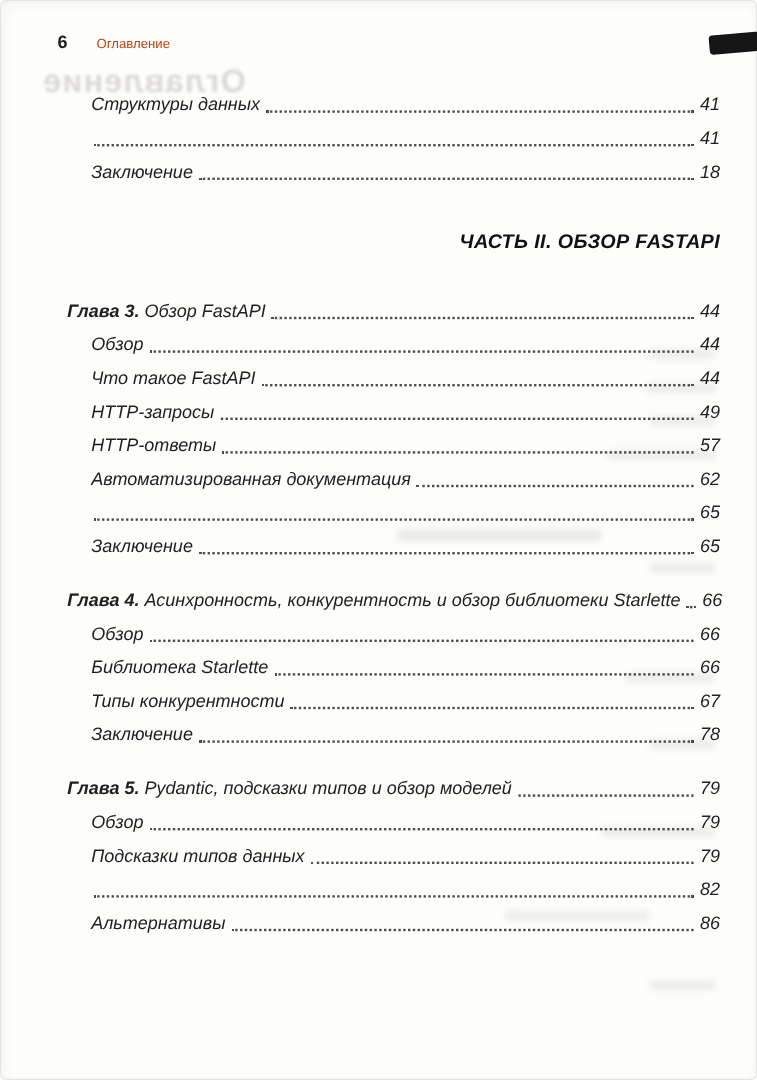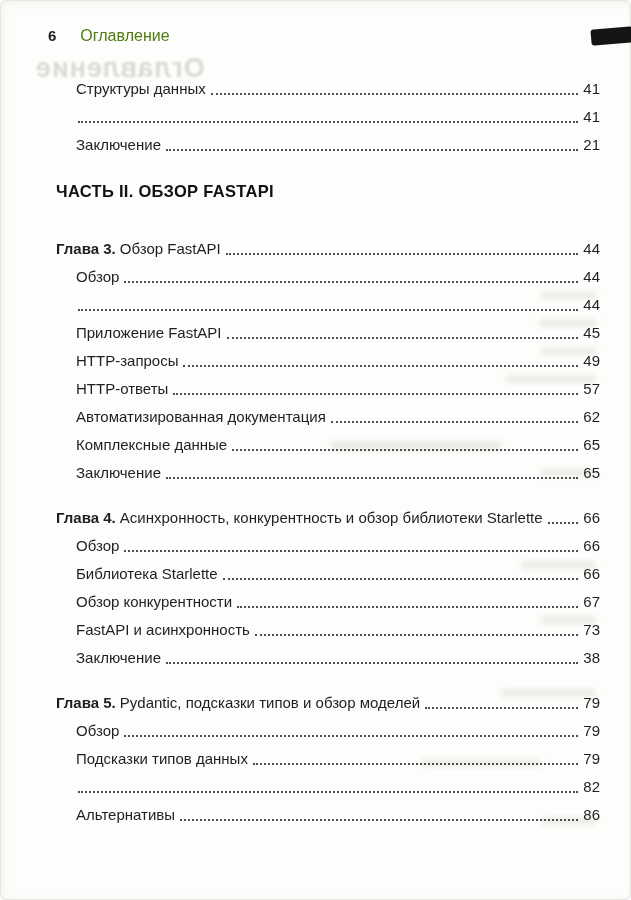--- a/index.html
+++ b/index.html
@@ -11,32 +11,32 @@
   .page{
     position:relative;box-sizing:border-box;
     width:631px;height:900px;
     background:#fdfdfb;
     border:1px solid #e7e5e1;border-radius:5px;
     padding:26px 30px 0 55px;
     box-shadow:inset 3px 3px 10px rgba(0,0,0,.035), inset -2px 0 8px rgba(0,0,0,.02);
   }
   .header{display:flex;align-items:baseline;gap:24px;margin-left:-8px;position:relative;z-index:2;}
   .folio{font-weight:700;font-size:15px;color:#1d1d1d;}
-  .runhead{font-size:16px;color:#4d7c0f;}
-  .toc{margin-top:34px;position:relative;z-index:2;}
+  .runhead{font-size:11px;color:#c2410c;}
+  .toc{margin-top:34px;position:relative;z-index:2;font-style:italic;}
   .row{display:flex;align-items:flex-end;font-size:15px;color:#1f1f1f;line-height:19px;margin-bottom:9px;}
   .row .lbl{white-space:nowrap;padding-right:3px;}
   .row .leader{flex:1;border-bottom:2px dotted #4d4d4d;margin:0 2px 3px 2px;min-width:8px;}
   .row .pg{padding-left:3px;}
   .sub{padding-left:20px;}
   .chapter{margin-top:26px;text-align:right;}
   .chapter .lbl b{font-weight:700;}
   .part-heading{
-    text-align:left;font-weight:700;font-size:16.5px;letter-spacing:.3px;
-    color:#111;margin:28px 0 38px 0;position:relative;z-index:2;
+    text-align:right;font-weight:700;font-size:16.5px;letter-spacing:.3px;
+    color:#111;margin:40px 0 38px 0;position:relative;z-index:2;
   }
   
   .ghost-title{
     position:absolute;top:52px;left:34px;z-index:1;pointer-events:none;
     font-weight:700;font-size:27px;letter-spacing:1px;color:#dbd9d4;
     transform:scaleX(-1);filter:blur(1.2px);white-space:nowrap;
   }
   .gbar{
     position:absolute;height:8px;background:#cfcdc7;opacity:.35;
     filter:blur(2.5px);border-radius:3px;z-index:1;pointer-events:none;
@@ -79,61 +79,56 @@
       <span class="leader"></span>
       <span class="pg">41</span>
     </div>
     <div class="row sub">
       <span class="leader"></span>
       <span class="pg">41</span>
     </div>
     <div class="row sub">
       <span class="lbl">Заключение</span>
       <span class="leader"></span>
-      <span class="pg">21</span>
+      <span class="pg">18</span>
     </div>
 
     <div class="part-heading">ЧАСТЬ II. ОБЗОР FASTAPI</div>
 
     <div class="row chapter">
       <span class="lbl"><b>Глава 3.</b><span> Обзор FastAPI</span></span>
       <span class="leader"></span>
       <span class="pg">44</span>
     </div>
     <div class="row sub">
       <span class="lbl">Обзор</span>
       <span class="leader"></span>
       <span class="pg">44</span>
     </div>
     <div class="row sub">
+      <span class="lbl">Что такое FastAPI</span>
       <span class="leader"></span>
       <span class="pg">44</span>
-    </div>
-    <div class="row sub">
-      <span class="lbl">Приложение FastAPI</span>
-      <span class="leader"></span>
-      <span class="pg">45</span>
     </div>
     <div class="row sub">
       <span class="lbl">HTTP-запросы</span>
       <span class="leader"></span>
       <span class="pg">49</span>
     </div>
     <div class="row sub">
       <span class="lbl">HTTP-ответы</span>
       <span class="leader"></span>
       <span class="pg">57</span>
     </div>
     <div class="row sub">
       <span class="lbl">Автоматизированная документация</span>
       <span class="leader"></span>
       <span class="pg">62</span>
     </div>
     <div class="row sub">
-      <span class="lbl">Комплексные данные</span>
       <span class="leader"></span>
       <span class="pg">65</span>
     </div>
     <div class="row sub">
       <span class="lbl">Заключение</span>
       <span class="leader"></span>
       <span class="pg">65</span>
     </div>
 
     <div class="row chapter">
@@ -145,33 +140,28 @@
       <span class="lbl">Обзор</span>
       <span class="leader"></span>
       <span class="pg">66</span>
     </div>
     <div class="row sub">
       <span class="lbl">Библиотека Starlette</span>
       <span class="leader"></span>
       <span class="pg">66</span>
     </div>
     <div class="row sub">
-      <span class="lbl">Обзор конкурентности</span>
+      <span class="lbl">Типы конкурентности</span>
       <span class="leader"></span>
       <span class="pg">67</span>
     </div>
     <div class="row sub">
-      <span class="lbl">FastAPI и асинхронность</span>
-      <span class="leader"></span>
-      <span class="pg">73</span>
-    </div>
-    <div class="row sub">
       <span class="lbl">Заключение</span>
       <span class="leader"></span>
-      <span class="pg">38</span>
+      <span class="pg">78</span>
     </div>
 
     <div class="row chapter">
       <span class="lbl"><b>Глава 5.</b><span> Pydantic, подсказки типов и обзор моделей</span></span>
       <span class="leader"></span>
       <span class="pg">79</span>
     </div>
     <div class="row sub">
       <span class="lbl">Обзор</span>
       <span class="leader"></span>

